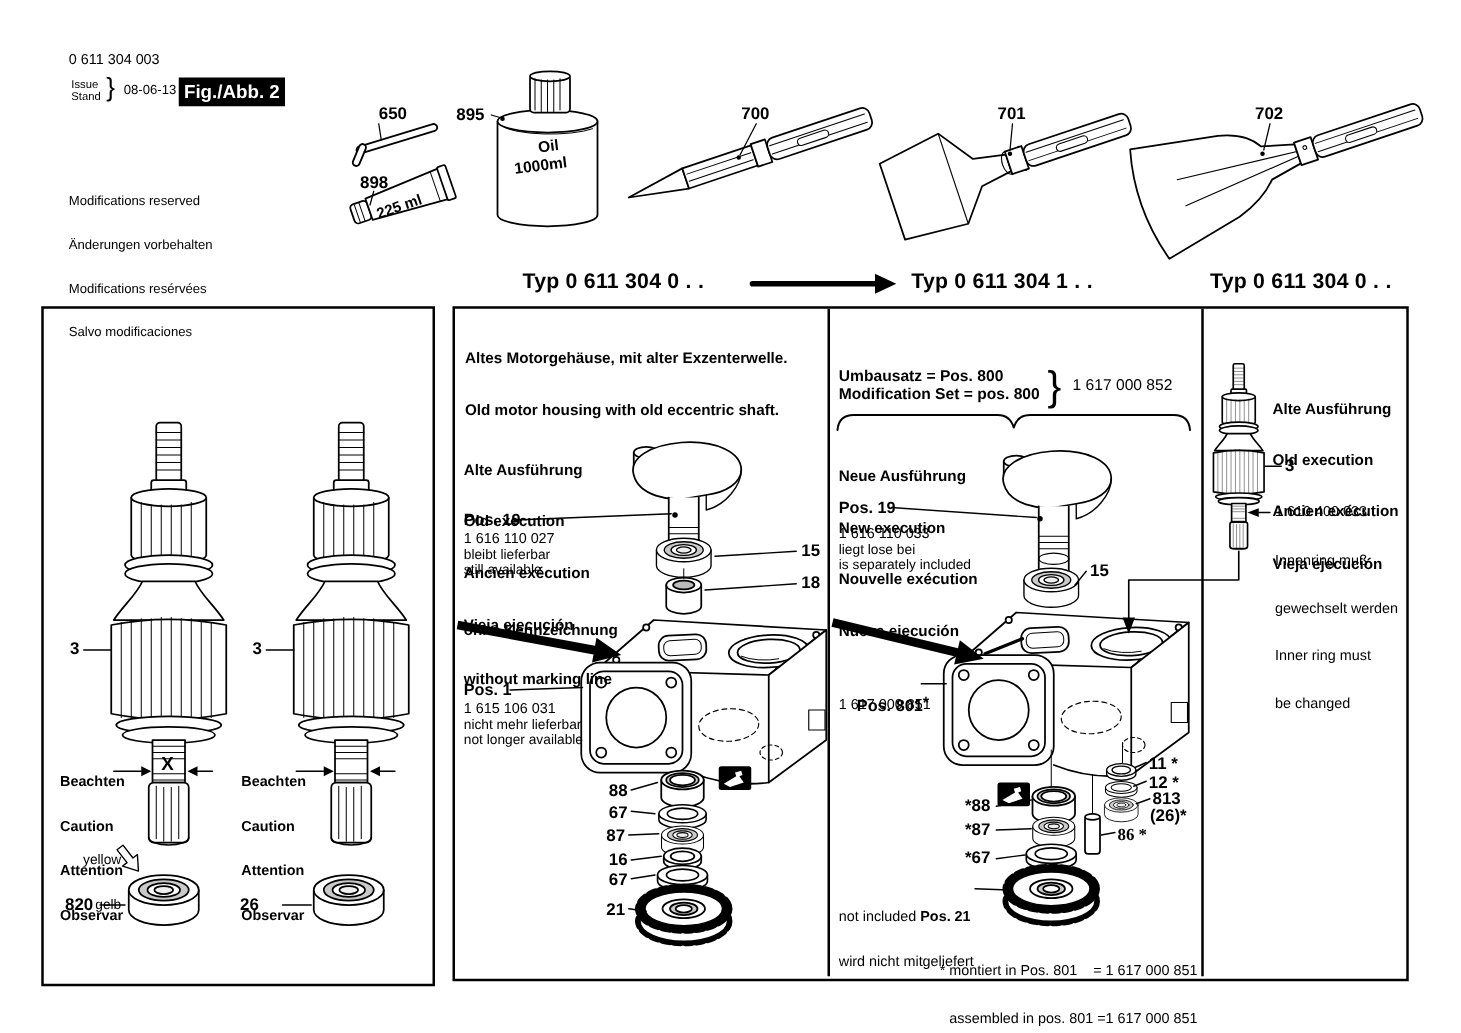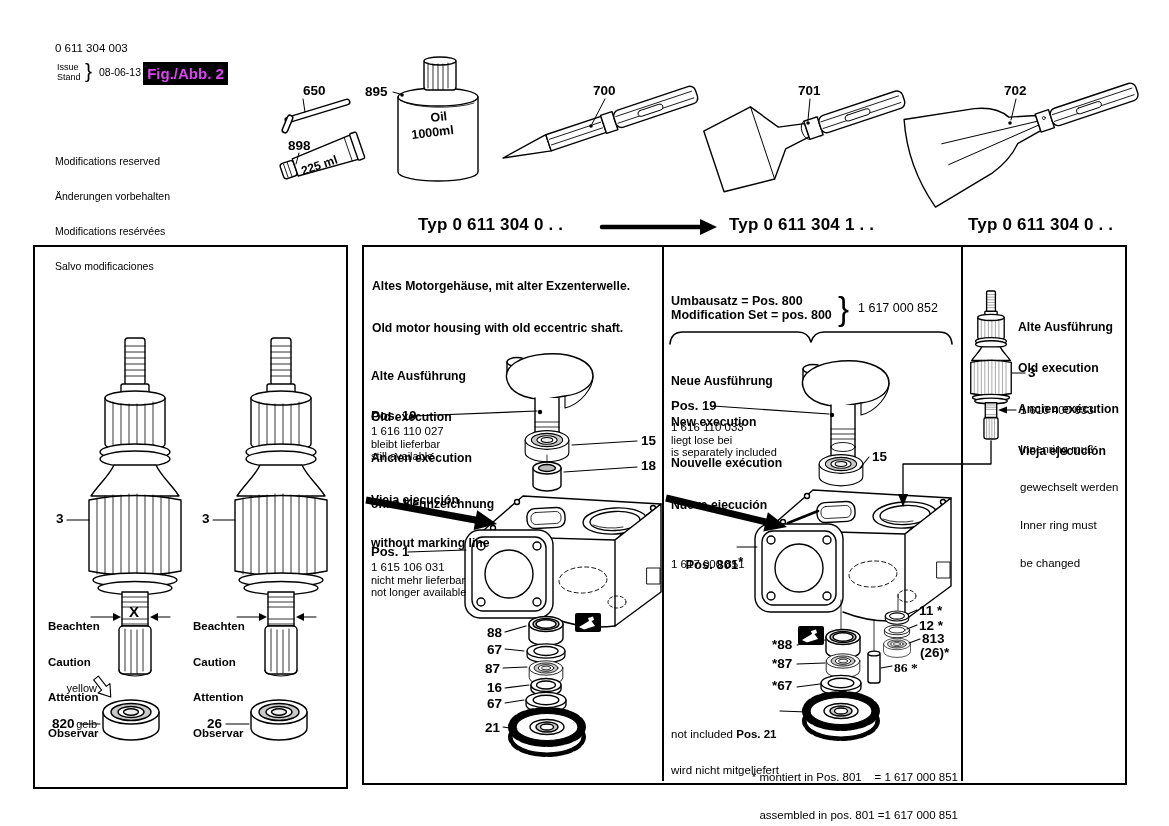--- a/index.html
+++ b/index.html
@@ -11,21 +11,21 @@
   .vdiv{position:absolute;width:2px;background:#000;z-index:0;}
   svg.art{position:absolute;left:0;top:0;z-index:1;}
   .txt{z-index:2;line-height:1.1;}
   .t-big{font-size:17px;font-weight:bold;letter-spacing:.2px;}
   .t-part{font-size:13.5px;font-weight:bold;}
   .t-pos{font-size:13px;font-weight:bold;}
   .t-note{font-size:11px;line-height:12.2px;}
   .t-hdr{font-size:12.2px;font-weight:bold;line-height:14px;}
   .t-exec{font-size:12.2px;font-weight:bold;line-height:13.8px;}
   .t-cau{font-size:11.5px;font-weight:bold;line-height:11.9px;}
-  .figbadge{background:#000;color:#d946ef;font-size:15px;font-weight:bold;
+  .figbadge{background:#000;color:#ffffff;font-size:15px;font-weight:bold;
             text-align:center;line-height:23px;}
   .brace{font-weight:400;}
   svg text{font-family:"Liberation Sans",sans-serif;fill:#000;stroke:none;}
 </style>
 </head>
 <body>
 
 <div id="canvas">
 
   <div class="panel" style="left:33px;top:245px;width:311px;height:540px;"></div>
@@ -367,21 +367,21 @@
     <div>Caution</div>
     <div>Attention</div>
     <div>Observar</div>
   </div>
   <div class="abs txt" style="left:129px;top:604px;font-size:15px;font-weight:bold;">X</div>
   <div class="abs txt" style="left:64px;top:658px;font-size:11px;line-height:12px;text-align:right;width:33px;">
     <div>yellow</div>
     <div>gelb</div>
   </div>
   <div class="abs txt t-part" style="left:52px;top:717px;">820</div>
-  <div class="abs txt t-part" style="left:207px;top:717px;">26</div>
+  <div class="abs txt t-part" style="left:192px;top:717px;">26</div>
 
   <div class="abs txt t-hdr" style="left:372px;top:251px;">
     <div>Altes Motorgehäuse, mit alter Exzenterwelle.</div>
     <div>Old motor housing with old eccentric shaft.</div>
   </div>
   <div class="abs txt t-exec" style="left:371px;top:342px;">
     <div>Alte Ausführung</div>
     <div>Old execution</div>
     <div>Ancien exécution</div>
     <div>Vieja ejecución</div>

